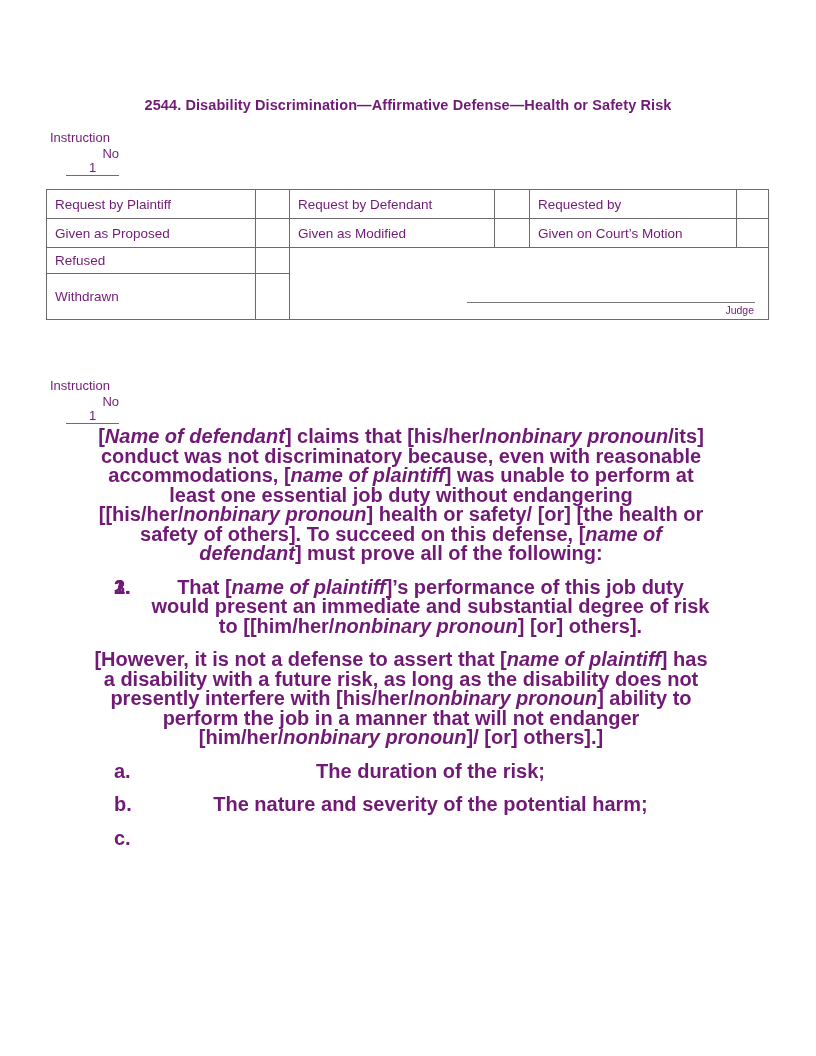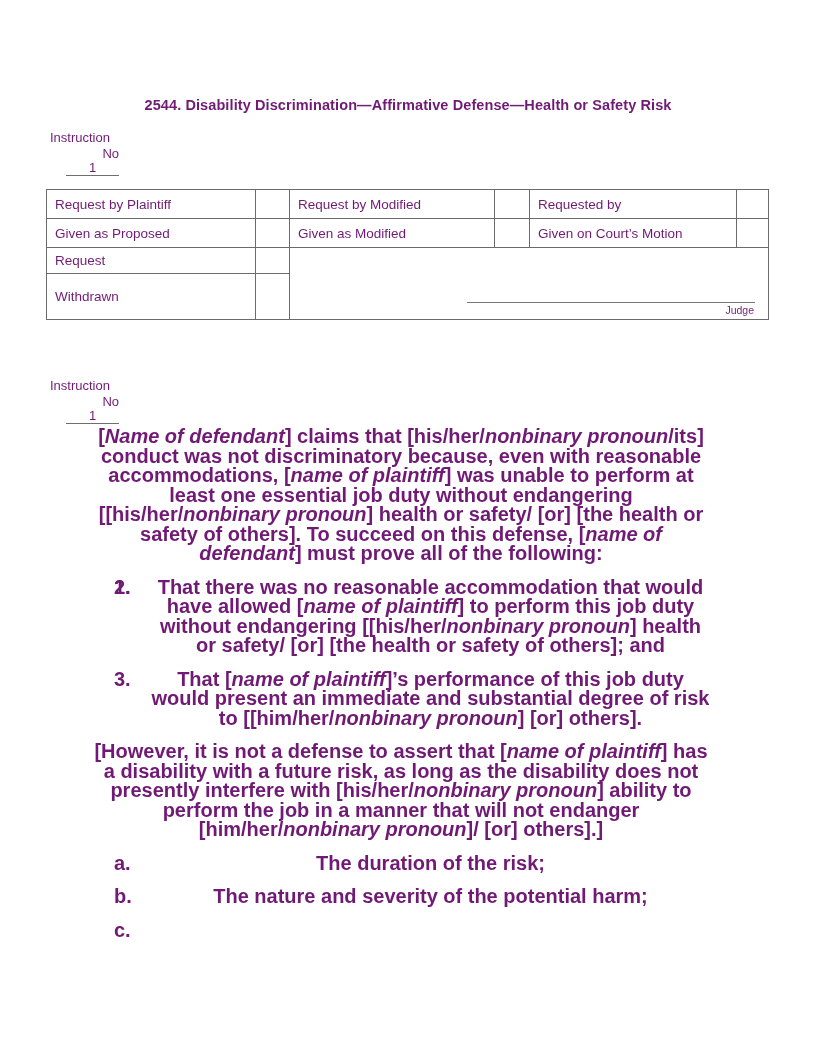--- a/index.html
+++ b/index.html
@@ -122,35 +122,35 @@
         <col style="width:34px">
       <col style="width:205px">
         <col style="width:35px">
       <col style="width:207px">
         <col style="width:32px">
     </colgroup>
     <tbody>
         <tr class="r1">
       <td>Request by Plaintiff</td>
       <td class="chk"></td>
-      <td>Request by Modified</td>
+      <td>Request by Defendant</td>
       <td class="chk"></td>
       <td>Requested by</td>
       <td class="chk"></td>
     </tr>
     <tr class="r2">
       <td>Given as Proposed</td>
       <td class="chk"></td>
       <td>Given as Modified</td>
       <td class="chk"></td>
       <td>Given on Court’s Motion</td>
       <td class="chk"></td>
     </tr>
     <tr class="r3">
-      <td>Request</td>
+      <td>Refused</td>
       <td class="chk"></td>
       <td class="merged" colspan="4" rowspan="2">
         <div class="judge-line"></div>
         <div class="judge-label">Judge</div>
       </td>
     </tr>
     <tr class="r4">
       <td>Withdrawn</td>
       <td class="chk"></td>
     </tr>
@@ -166,21 +166,20 @@
   </div>
 
   <div class="body-text">
     <div class="para">[<i>Name of defendant</i>] claims that [his/her/<i>nonbinary pronoun</i>/its] conduct was not discriminatory because, even with reasonable accommodations, [<i>name of plaintiff</i>] was unable to perform at least one essential job duty without endangering [[his/her/<i>nonbinary pronoun</i>] health or safety/ [or] [the health or safety of others]. To succeed on this defense, [<i>name of defendant</i>] must prove all of the following:</div>
 
     <div class="list-item">
       <span class="marker">1.</span>
     </div>
     <div class="list-item">
       <span class="marker">2.</span>
-      <span>That there was no reasonable accommodation that would have allowed [<i>name of plaintiff</i>] to perform this job duty without endangering [[his/her/<i>nonbinary pronoun</i>] health or safety/ [or] [the health or safety of others]; and</span>
     </div>
     <div class="list-item">
       <span class="marker">3.</span>
       <span>That [<i>name of plaintiff</i>]’s performance of this job duty would present an immediate and substantial degree of risk to [[him/her/<i>nonbinary pronoun</i>] [or] others].</span>
     </div>
 
     <div class="para">[However, it is not a defense to assert that [<i>name of plaintiff</i>] has a disability with a future risk, as long as the disability does not presently interfere with [his/her/<i>nonbinary pronoun</i>] ability to perform the job in a manner that will not endanger [him/her/<i>nonbinary pronoun</i>]/ [or] others].]</div>
 
     <div class="list-item">
       <span class="marker">a.</span>

